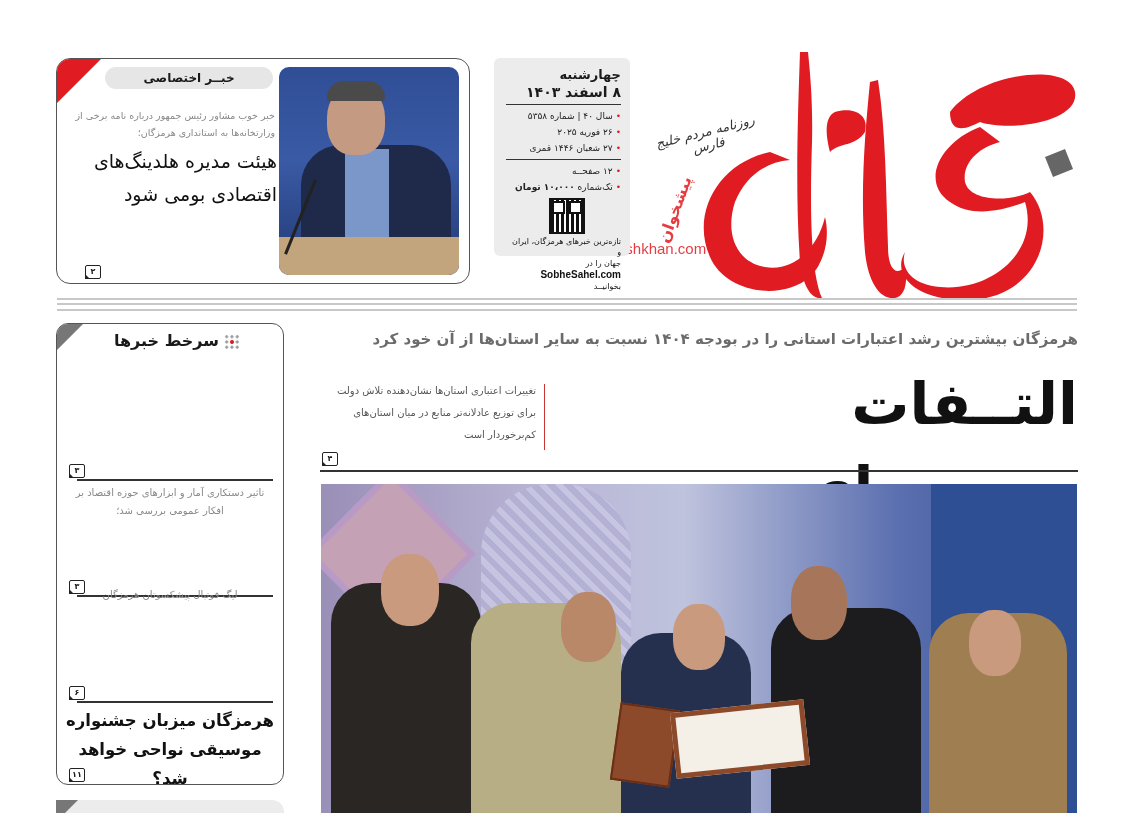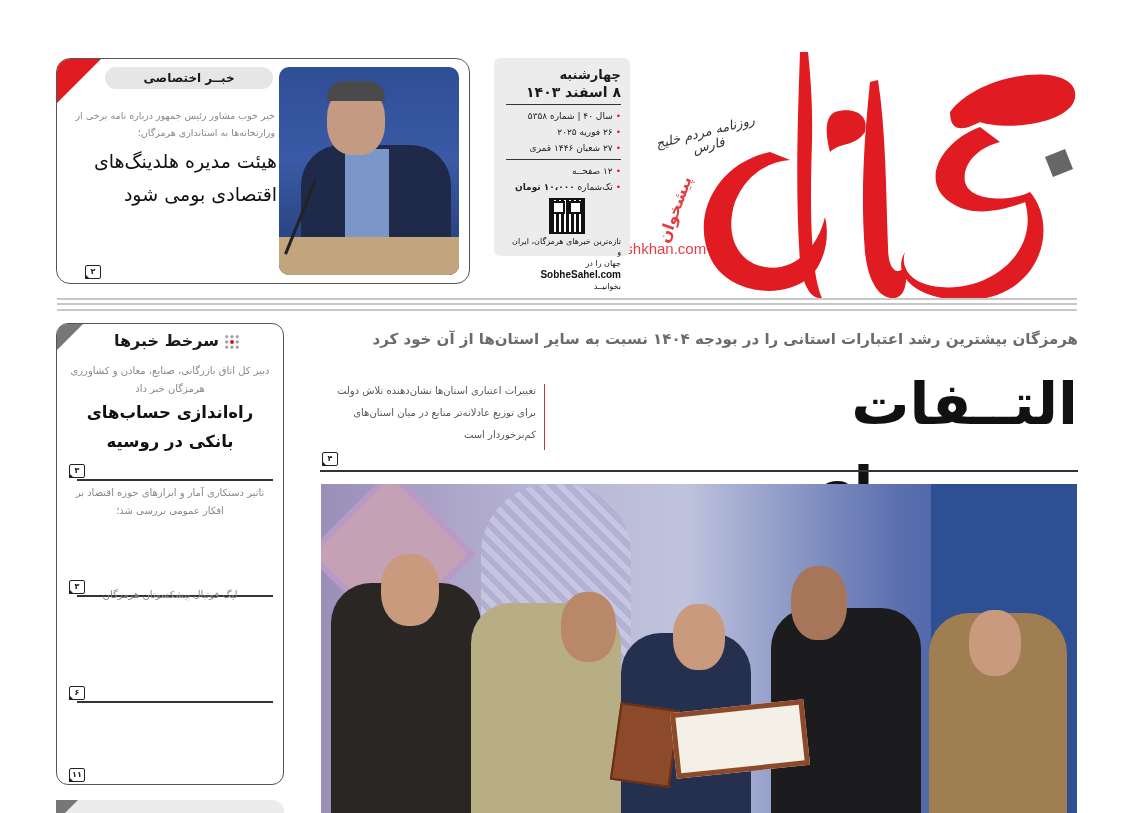--- a/index.html
+++ b/index.html
@@ -179,37 +179,36 @@
   <div class="person" style="left:608px; width:138px; height:200px; background:#9f7e52;"></div>
   <div class="p-head" style="left:648px; top:126px; width:52px; height:66px;"></div>
   <div class="cert-left"></div>
   <div class="cert-right"></div>
 </div>
 
 <div class="left-col">
   <div class="lc-corner"></div>
   <div class="lc-header"><span class="dots"></span><span>سرخط خبرها</span></div>
 
-  <div class="item" style="top:38px;">
-    <div class="kicker">دبیر کل اتاق بازرگانی، صنایع، معادن و کشاورزی هرمزگان خبر داد</div>
-    <div class="title">راه‌اندازی حساب‌های بانکی در روسیه</div>
-  </div>
   <div class="page-tag" style="left:12px; top:140px;">۳</div>
   <div class="item-rule" style="top:155px;"></div>
 
   <div class="item" style="top:160px;">
     <div class="kicker">تاثیر دستکاری آمار و ابزارهای حوزه اقتصاد بر افکار عمومی بررسی شد؛</div>
   </div>
   <div class="page-tag" style="left:12px; top:256px;">۳</div>
   <div class="item-rule" style="top:271px;"></div>
 
   <div class="item" style="top:262px;">
     <div class="kicker">لیگ فوتبال پیشکسوتان هرمزگان</div>
   </div>
   <div class="page-tag" style="left:12px; top:362px;">۶</div>
   <div class="item-rule" style="top:377px;"></div>
 
+  <div class="item" style="top:382px;">
+    <div class="title">هرمزگان میزبان جشنواره موسیقی نواحی خواهد شد؟</div>
+  </div>
   <div class="page-tag" style="left:12px; top:444px;">۱۱</div>
 </div>
 
 <div class="next-box">
     <div class="c"></div>
   </div>
 
 </body></html>

